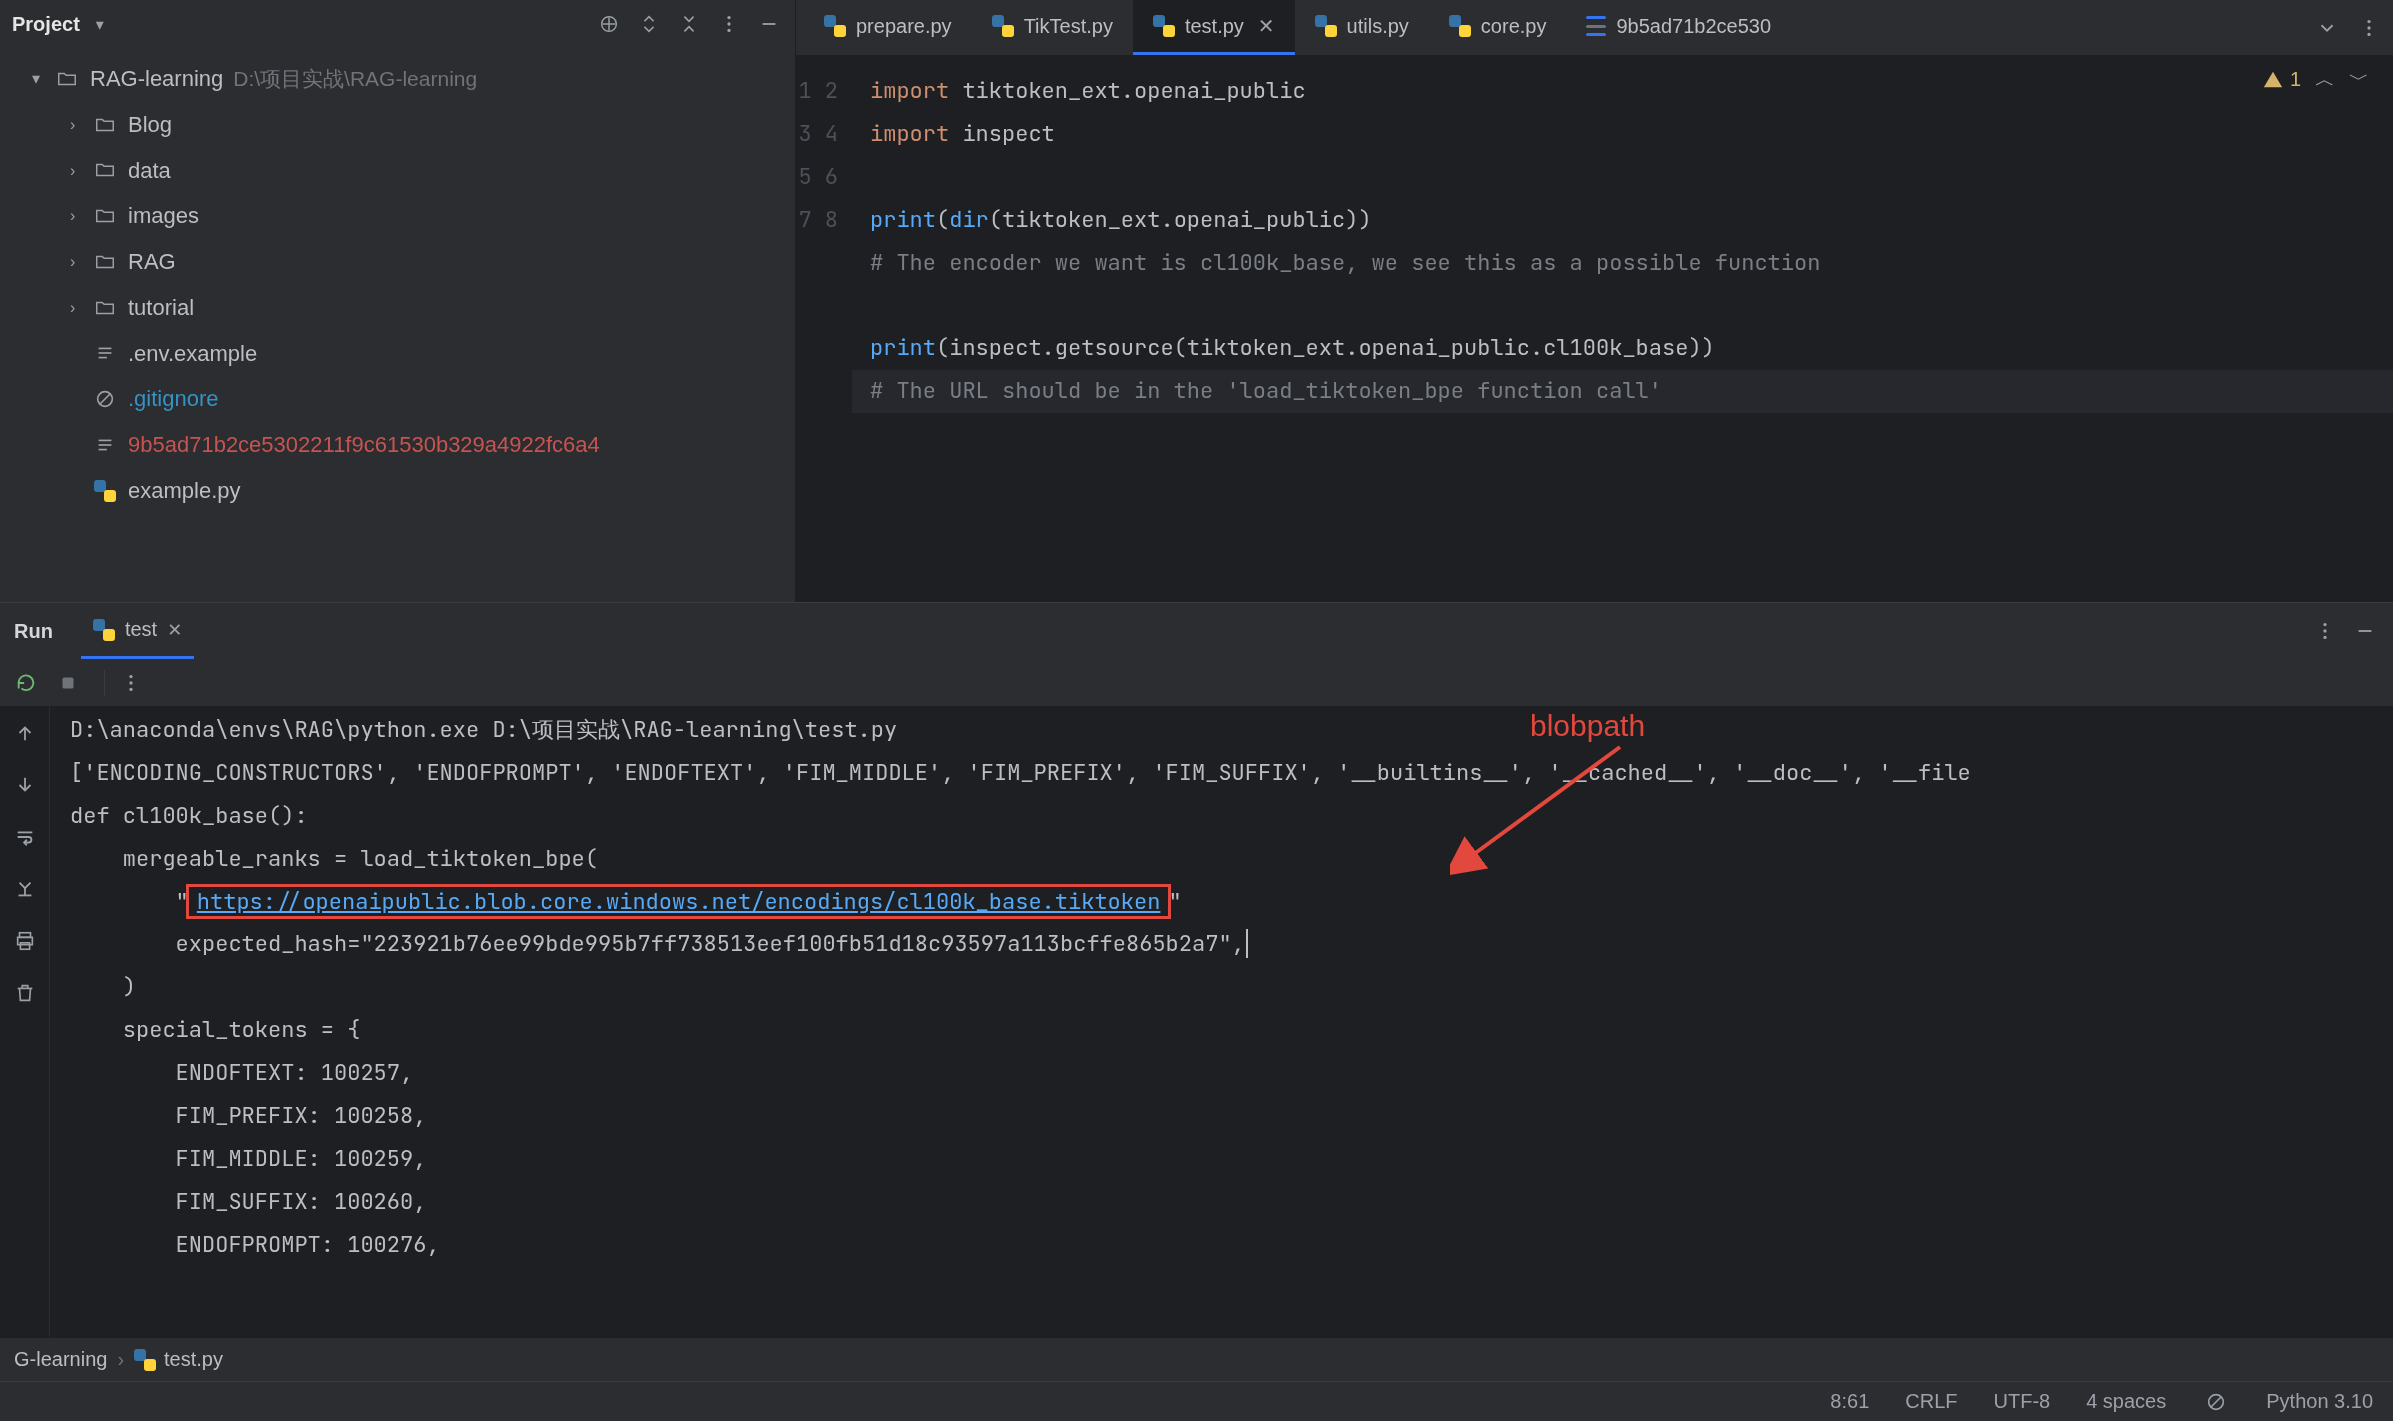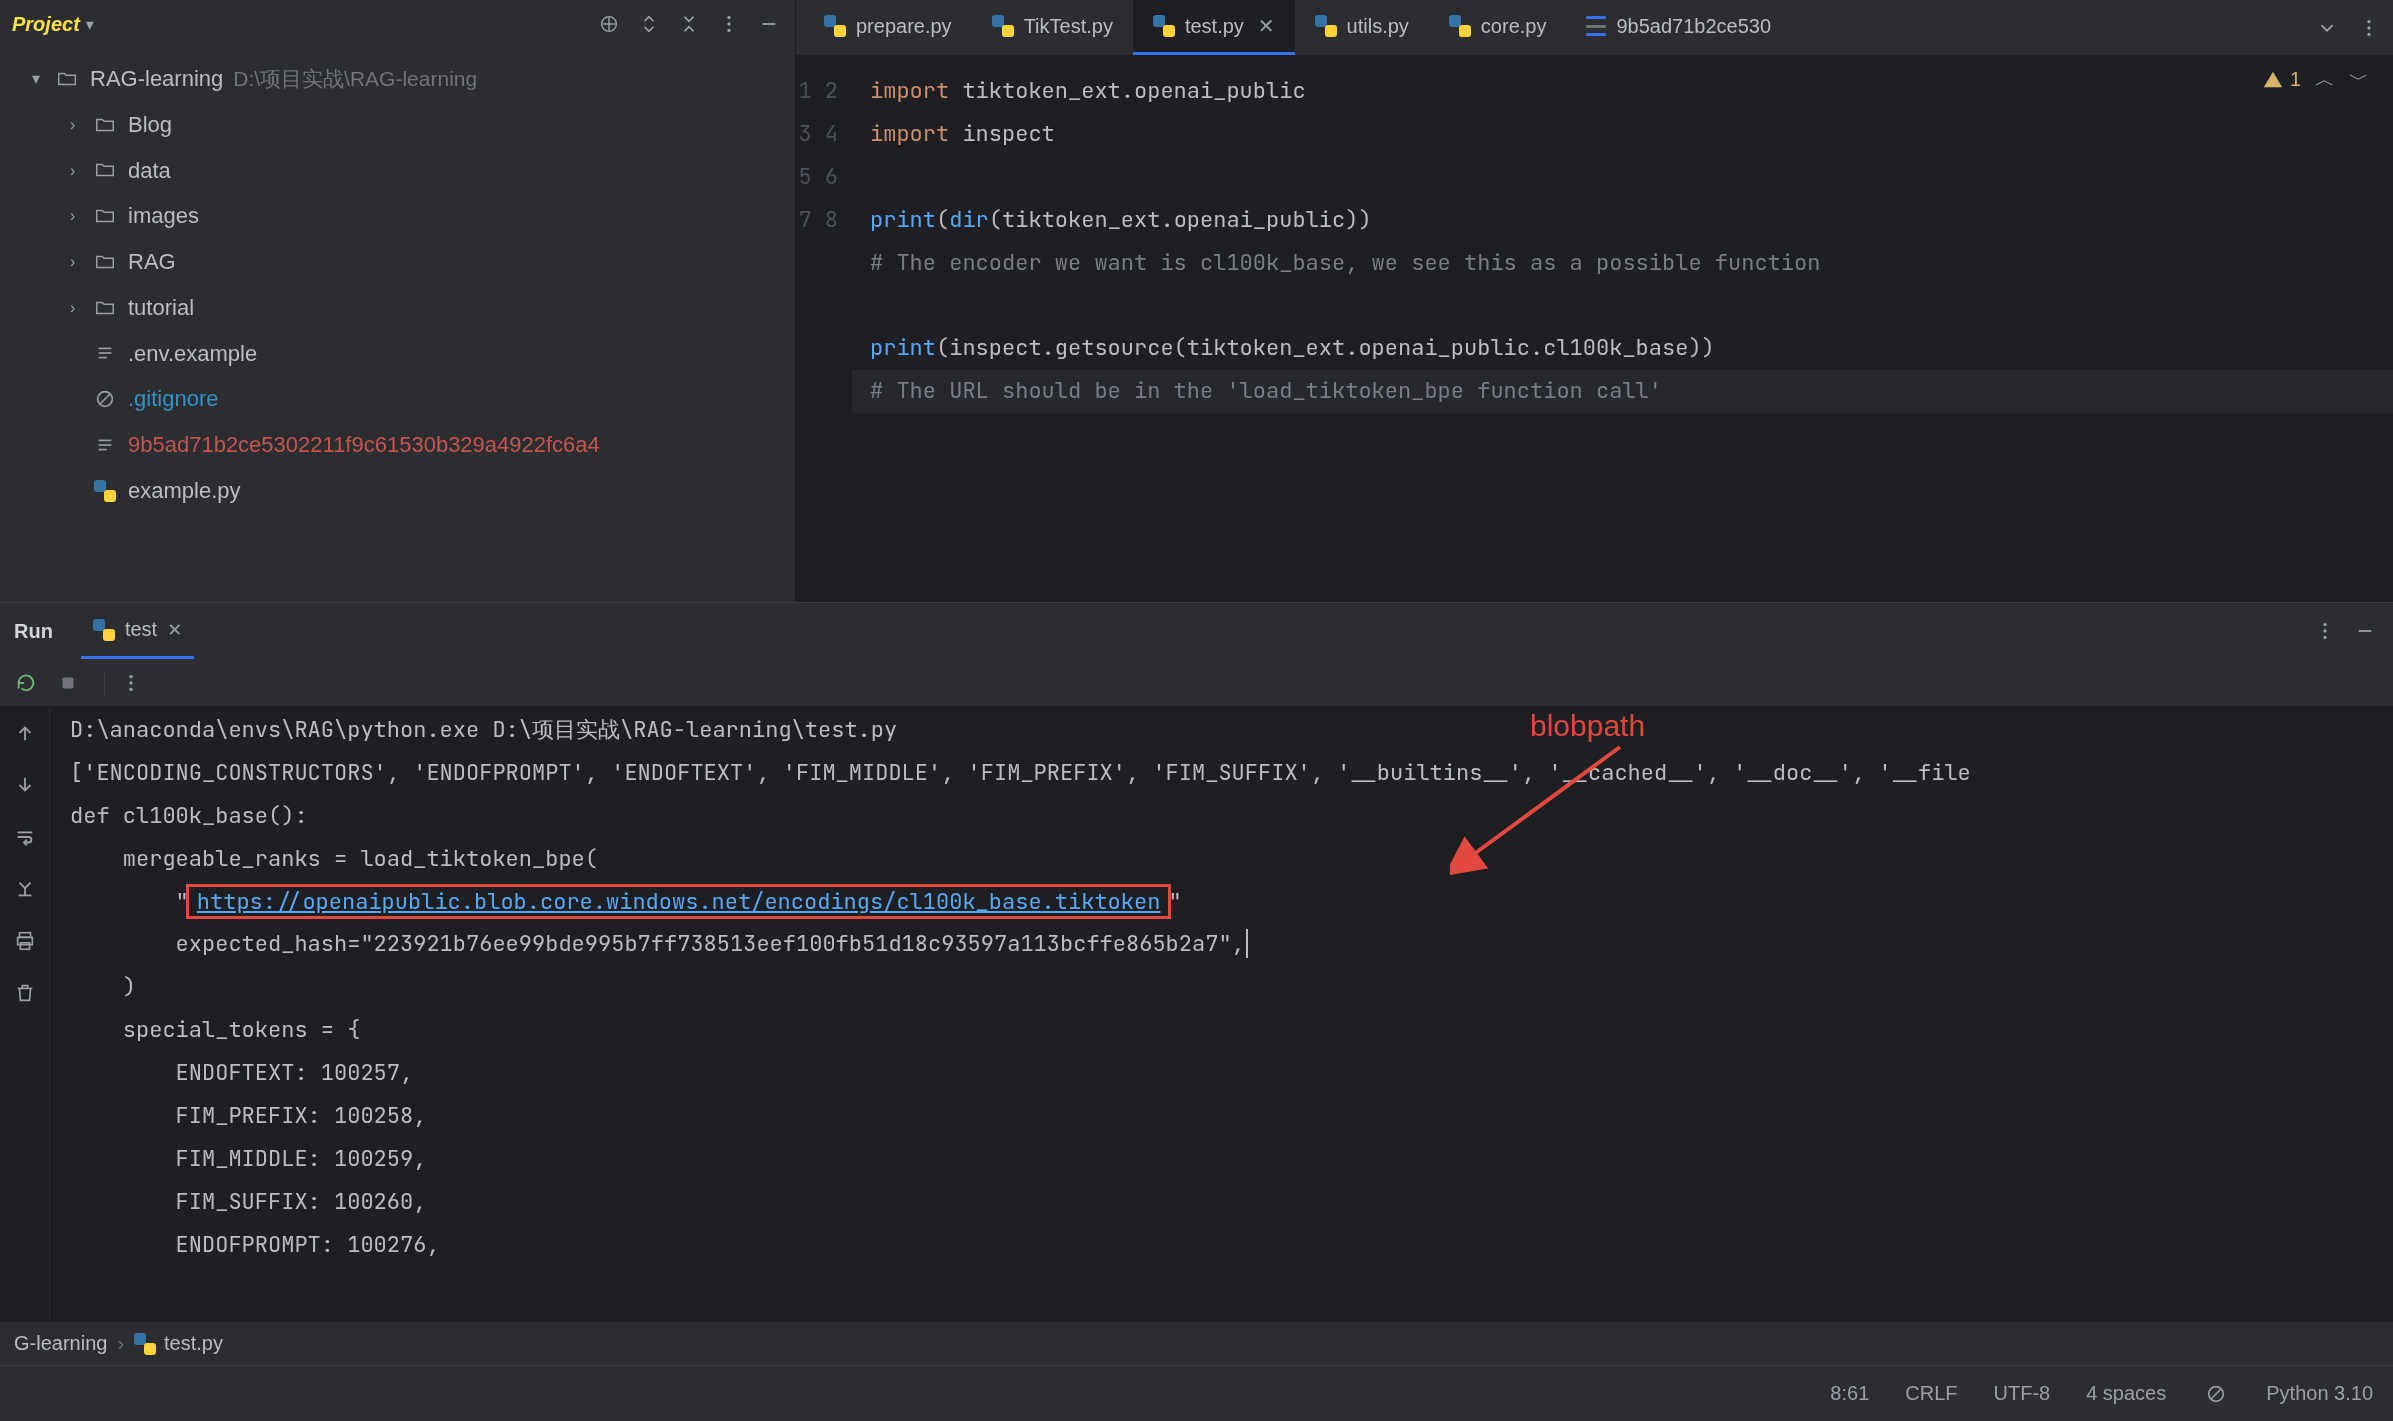--- a/index.html
+++ b/index.html
@@ -3,21 +3,21 @@
 <meta charset="utf-8">
 <style>
   * { box-sizing: border-box; margin: 0; padding: 0; }
   html, body { width: 2393px; height: 1421px; background: #1e1f22; color: #bcbec4; font-family: "Segoe UI", sans-serif; font-size: 20px; overflow: hidden; }
   .root { display: flex; flex-direction: column; width: 100%; height: 100%; }
 
   
   .top { display: flex; height: 602px; }
   .project-panel { width: 796px; background: #2b2d30; border-right: 1px solid #1e1f22; display: flex; flex-direction: column; }
   .project-header { display: flex; align-items: center; height: 48px; padding: 0 12px; }
-  .project-title { color: #fde047; font-weight: 600; margin-right: 6px; font-style: italic; }
+  .project-title { color: #e5e5e5; font-weight: 600; margin-right: 16px; }
   .chev { font-size: 16px; color: #9aa0a6; }
   .project-header .spacer { flex: 1; }
   .hdr-icon { width: 28px; height: 28px; margin-left: 12px; display: flex; align-items: center; justify-content: center; color: #9aa0a6; cursor: pointer; }
   .hdr-icon svg { width: 22px; height: 22px; }
 
   .tree { padding: 8px 0 0 0; font-size: 22px; line-height: 2.08; }
   .tree-row { display: flex; align-items: center; padding: 0 14px; cursor: pointer; white-space: nowrap; }
   .indent-1 { padding-left: 32px; }
   .indent-2 { padding-left: 70px; }
   .caret { width: 18px; color: #9aa0a6; font-size: 16px; margin-right: 4px; }
@@ -70,21 +70,21 @@
   .console { flex: 1; padding: 2px 20px; font-family: "JetBrains Mono", Menlo, Consolas, monospace; font-size: 22px; line-height: 1.95; white-space: pre; overflow: hidden; position: relative; }
   .link { color: #57aaf7; text-decoration: underline; }
   .url-box { outline: 3px solid #e2483d; padding: 0 8px; }
   .annotation-label { position: absolute; color: #e2483d; font-size: 30px; font-family: sans-serif; }
   .arrow { position: absolute; pointer-events: none; }
   .cursor-bar { border-left: 2px solid #bcbec4; margin-left: 1px; }
 
   
   .crumbs { height: 44px; display: flex; align-items: center; padding: 0 14px; background: #2b2d30; border-top: 1px solid #1e1f22; font-size: 20px; color: #bcbec4; }
   .crumbs .sep-ch { margin: 0 10px; color: #6f737a; }
-  .status { height: 56px; display: flex; align-items: center; justify-content: flex-end; padding: 0 20px; background: #2b2d30; border-top: 1px solid #393b40; font-size: 20px; gap: 36px; color: #9da0a8; }
+  .status { height: 40px; display: flex; align-items: center; justify-content: flex-end; padding: 0 20px; background: #2b2d30; border-top: 1px solid #393b40; font-size: 20px; gap: 36px; color: #9da0a8; }
   .status .hdr-icon { margin: 0; }
 
   .py-icon { width: 22px; height: 22px; display: inline-block; position: relative; }
   .py-icon::before, .py-icon::after { content: ""; position: absolute; width: 12px; height: 12px; border-radius: 3px; }
   .py-icon::before { background: #3572a5; top: 0; left: 0; }
   .py-icon::after { background: #ffd43b; bottom: 0; right: 0; }
   .diff-icon { width: 20px; height: 20px; display: inline-flex; flex-direction: column; justify-content: space-between; margin-right: 10px; }
   .diff-icon span { height: 3px; background: #3574f0; border-radius: 2px; }
   .diff-icon span:nth-child(2){ background:#6f737a;}
 </style>

